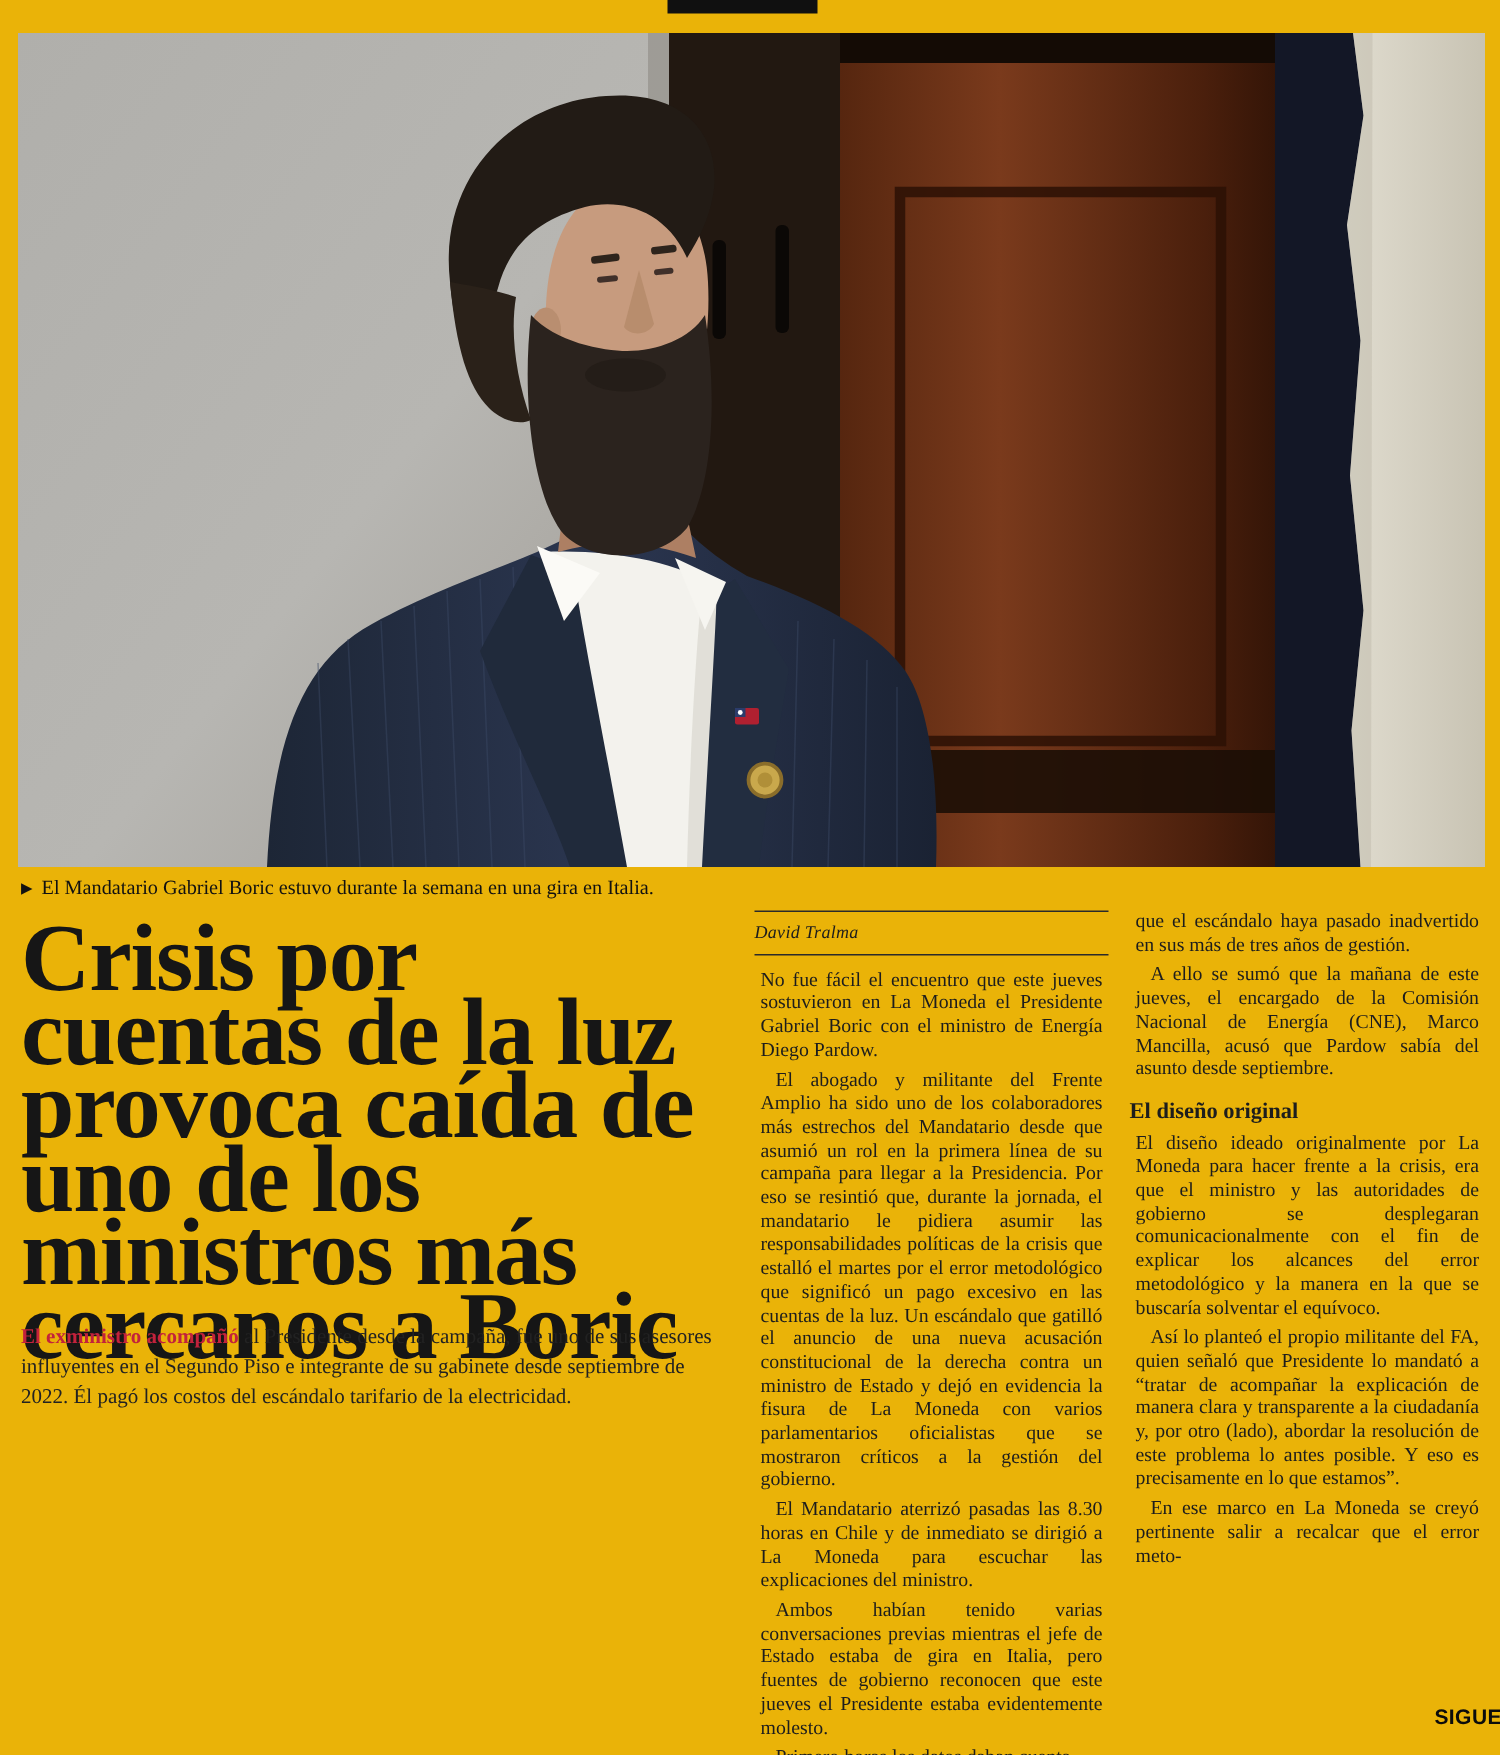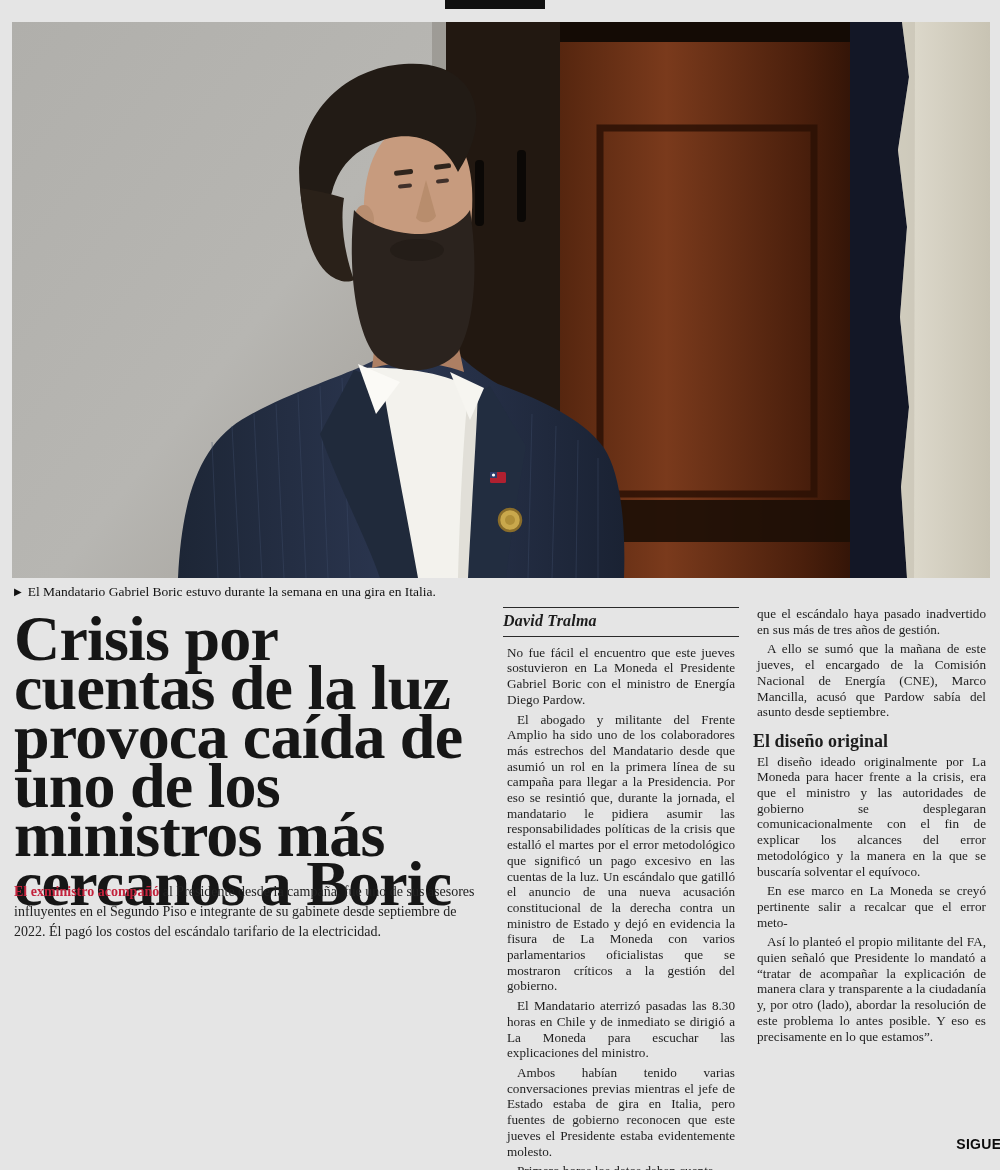--- a/index.html
+++ b/index.html
@@ -1,16 +1,16 @@
 <!DOCTYPE html>
 <html><head>
 <meta charset="utf-8">
 <style>
   html,body{margin:0;padding:0;background:#ffffff;}
-  .page{position:relative;width:1000px;height:1170px;background:#e5e5e5;overflow:hidden;
+  .page{position:relative;width:1000px;height:1170px;background:#eab308;overflow:hidden;
         font-family:"Liberation Serif",serif;color:#1c1c1c;}
   
   .photo-wrap{position:absolute;left:12px;top:22px;width:978px;height:556px;overflow:hidden;}
   .photo-wrap svg{display:block;}
   .fold-mark{position:absolute;left:445px;top:0;width:100px;height:9px;background:#101010;}
   
   .caption{position:absolute;left:14px;top:584px;width:960px;font-size:13.5px;color:#111;}
   .caption .marker{font-size:10px;position:relative;top:-1px;margin-right:6px;}
   
   .headline{position:absolute;left:14px;top:614px;width:474px;
@@ -20,22 +20,22 @@
         font-size:14px;line-height:19.8px;color:#222;}
   .lede .lead-in{font-weight:bold;color:#c3223c;}
   
   .col{position:absolute;font-size:13.2px;line-height:15.7px;text-align:justify;color:#1d1d1d;}
   .col p{margin:4px;text-indent:10px;}
   .col .para-group p:first-child{text-indent:0;}
   .col-mid{left:503px;top:607px;width:236px;}
   .col-right{left:753px;top:602px;width:237px;}
   .byline-block{border-top:1.2px solid #2a2a2a;border-bottom:1.2px solid #2a2a2a;
                 padding:5px 0 6px 0;margin-bottom:8px;}
-  .byline{font-weight:bold;font-style:italic;font-size:16px;letter-spacing:.2px;}
-  .subhead{font-weight:bold;font-size:18px;margin:14px 0 2px 0;text-align:left;}
+  .byline{font-weight:normal;font-style:italic;font-size:12px;letter-spacing:.2px;}
+  .subhead{font-weight:bold;font-size:15px;margin:14px 0 2px 0;text-align:left;}
   .sigue{position:absolute;left:785px;top:1136px;width:237px;text-align:right;
          font-family:"Liberation Sans",sans-serif;font-weight:bold;font-size:14px;
          letter-spacing:.3px;color:#0c0c0c;}
   .sigue .arrows{font-size:12px;letter-spacing:-1px;}
 </style>
 </head>
 <body>
 
 <div class="page">
 
@@ -174,22 +174,22 @@
   </div>
 
   <div class="col col-right">
     <div class="para-group">
         <p>que el escándalo haya pasado inadvertido en sus más de tres años de gestión.</p>
         <p>A ello se sumó que la mañana de este jueves, el encargado de la Comisión Nacional de Energía (CNE), Marco Mancilla, acusó que Pardow sabía del asunto desde septiembre.</p>
       </div>
     <div class="subhead">El diseño original</div>
     <div class="para-group">
         <p>El diseño ideado originalmente por La Moneda para hacer frente a la crisis, era que el ministro y las autoridades de gobierno se desplegaran comunicacionalmente con el fin de explicar los alcances del error metodológico y la manera en la que se buscaría solventar el equívoco.</p>
+        <p>Así lo planteó el propio militante del FA, quien señaló que Presidente lo mandató a “tratar de acompañar la explicación de manera clara y transparente a la ciudadanía y, por otro (lado), abordar la resolución de este problema lo antes posible. Y eso es precisamente en lo que estamos”.</p>
         <p>En ese marco en La Moneda se creyó pertinente salir a recalcar que el error meto-</p>
-        <p>Así lo planteó el propio militante del FA, quien señaló que Presidente lo mandató a “tratar de acompañar la explicación de manera clara y transparente a la ciudadanía y, por otro (lado), abordar la resolución de este problema lo antes posible. Y eso es precisamente en lo que estamos”.</p>
       </div>
   </div>
 
   <div class="sigue">
     <span>SIGUE</span>
     <span class="arrows">▶▶</span>
   </div>
 
 </div>
 

